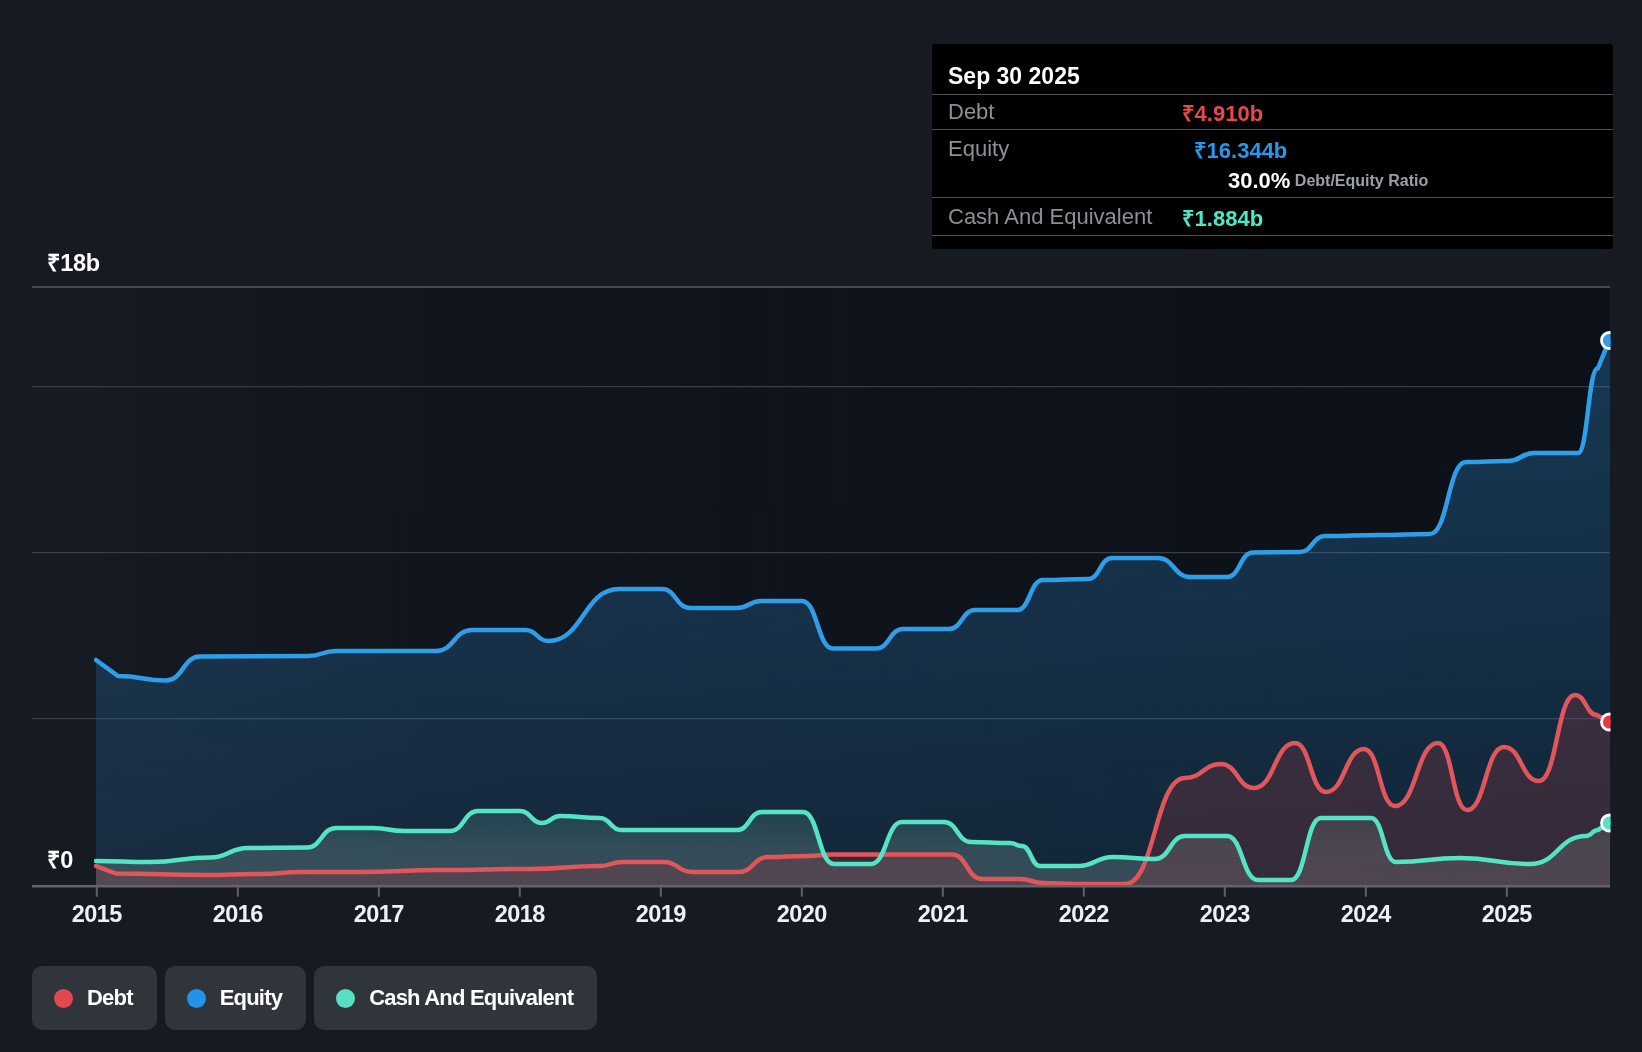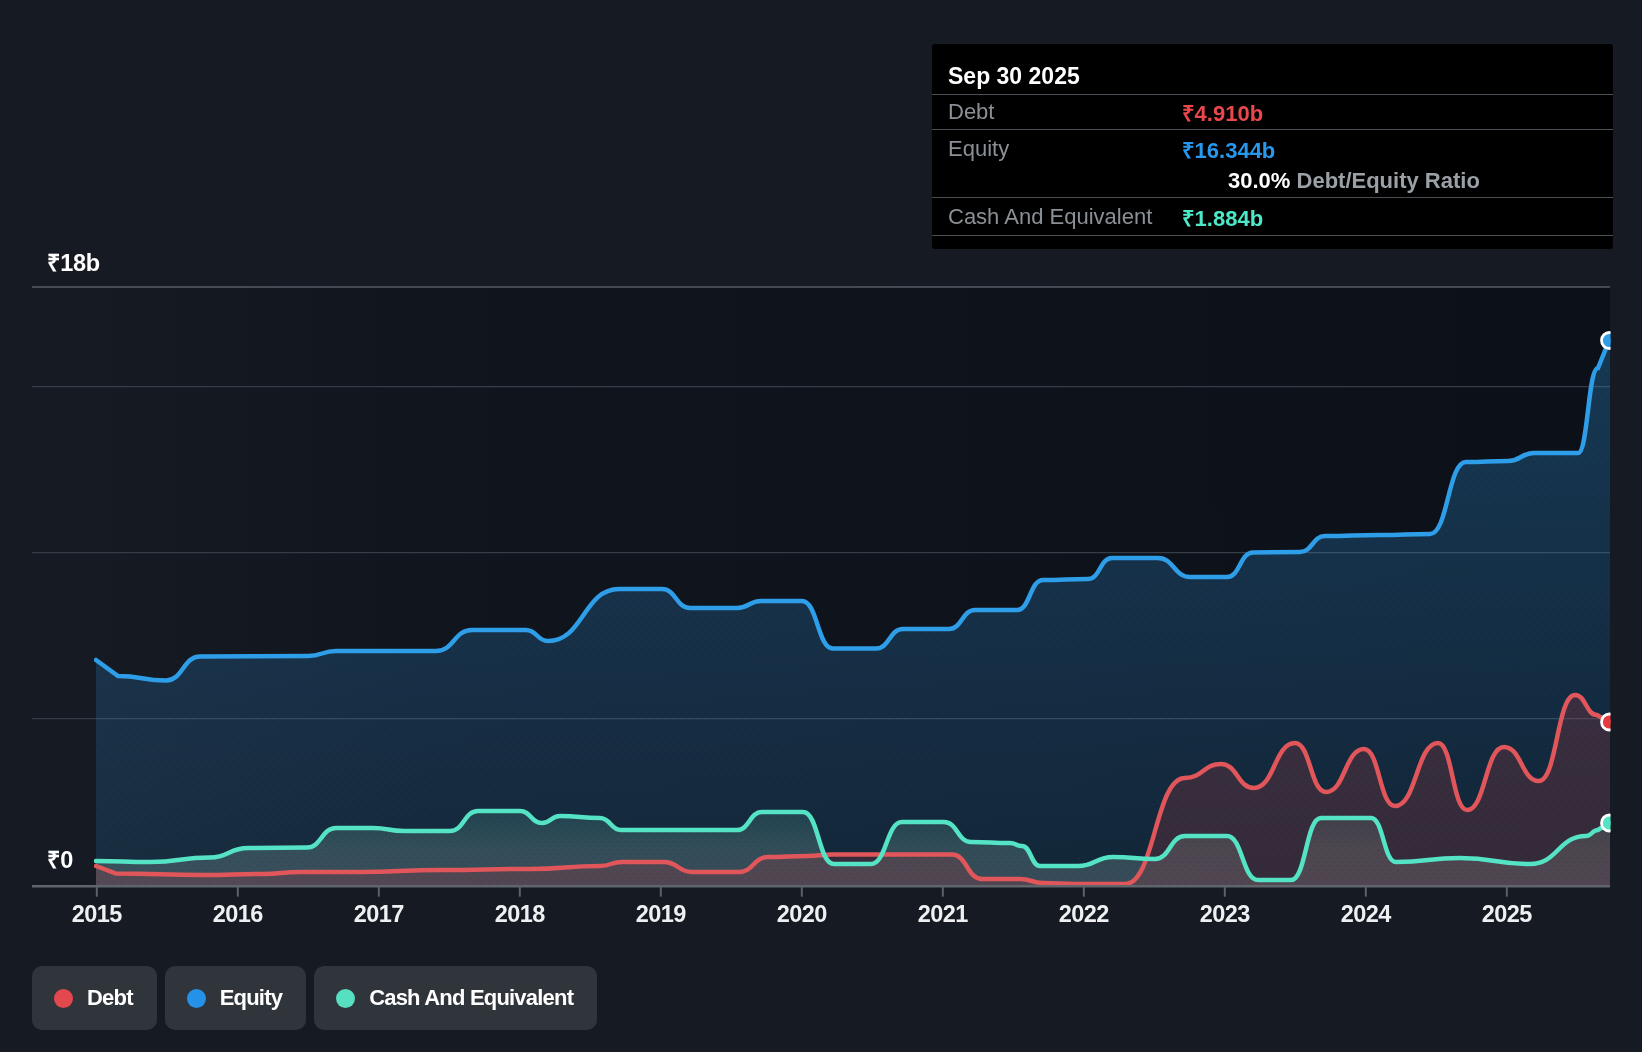--- a/index.html
+++ b/index.html
@@ -9,21 +9,21 @@
   .tooltip { position:absolute; left:932px; top:44px; width:681px; height:205px;
     background:#000000; border-radius:3px; box-sizing:border-box; color:#fff; }
   .tt-title { padding:19px 16px 5px 16px; font-size:23px; font-weight:700; color:#ffffff; line-height:26px; }
   .tt-row { display:flex; align-items:center; border-top:1px solid #4a4f55; margin:0 0; height:34px; }
   .tt-row .lab { font-size:22px; color:#8b9097; padding-left:16px; width:234px; }
   .tt-row .val { font-size:22px; font-weight:700; }
   .tt-block { border-top:1px solid #4a4f55; }
   .tt-block .r1 { display:flex; align-items:center; height:33px; margin-top:2px;}
   .tt-block .r2 { display:flex; align-items:center; height:32px;padding-left:46px; }
   .tt-bot { border-top:1px solid #4a4f55; }
-  .red { color:#e8484d; } .blue { color:#2798ee; } .teal { color:#4de8c8; }
+  .red { color:#e8484d; } .blue { color:#2798ee;margin-left:12px; } .teal { color:#4de8c8; }
   .legend { position:absolute; left:32px; top:966px; display:flex; gap:8px; }
   .lg { display:flex; align-items:center; height:64px; background:#30343b; border-radius:10px;
      padding:0 24px 0 22px; color:#ffffff; font-size:22px; font-weight:700; letter-spacing:-0.8px; }
   .lg .dot { width:19px; height:19px; border-radius:50%; margin-right:14px; }
 </style>
 </head>
 <body>
 <div class="stage">
 <svg width="1642" height="1052" viewBox="0 0 1642 1052">
 <defs>
@@ -110,21 +110,21 @@
         <span class="val red">₹4.910b</span>
       </div>
   <div class="tt-block">
     <div class="r1">
           <span class="lab" style="font-size:22px;color:#8b9097;padding-left:16px;width:234px;">Equity</span>
           <span class="val blue" style="font-size:22px;font-weight:700;">₹16.344b</span>
         </div>
     <div class="r2">
           <span style="width:250px;"></span>
           <span style="font-size:22px;font-weight:700;color:#ffffff;">30.0%</span>
-          <span style="font-size:22px;font-weight:700;color:#9aa0a6;">&nbsp;Debt/Equity Ratio</span>
+          <span style="font-size:16px;font-weight:700;color:#9aa0a6;">&nbsp;Debt/Equity Ratio</span>
         </div>
   </div>
   <div class="tt-row" style="height:37px;">
         <span class="lab">Cash And Equivalent</span>
         <span class="val teal">₹1.884b</span>
       </div>
   <div class="tt-bot"></div>
 </div>
 <div class="legend">
   <div class="lg"><span class="dot" style="background:#e4484f;"></span>Debt</div>

